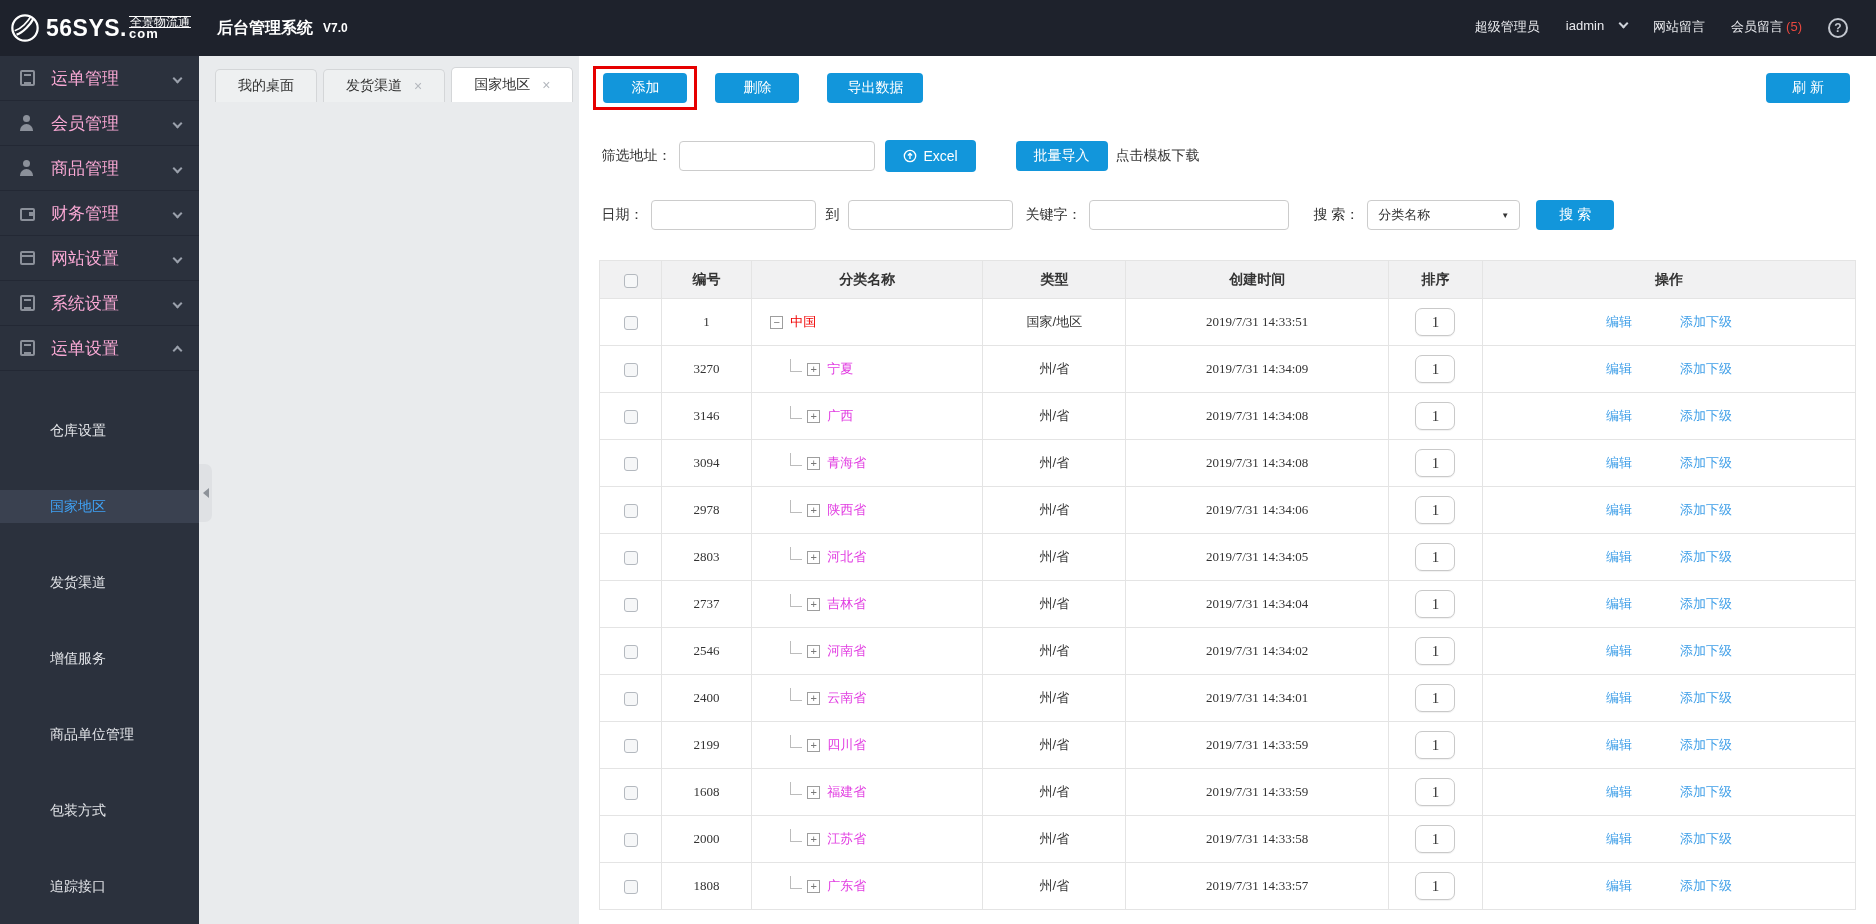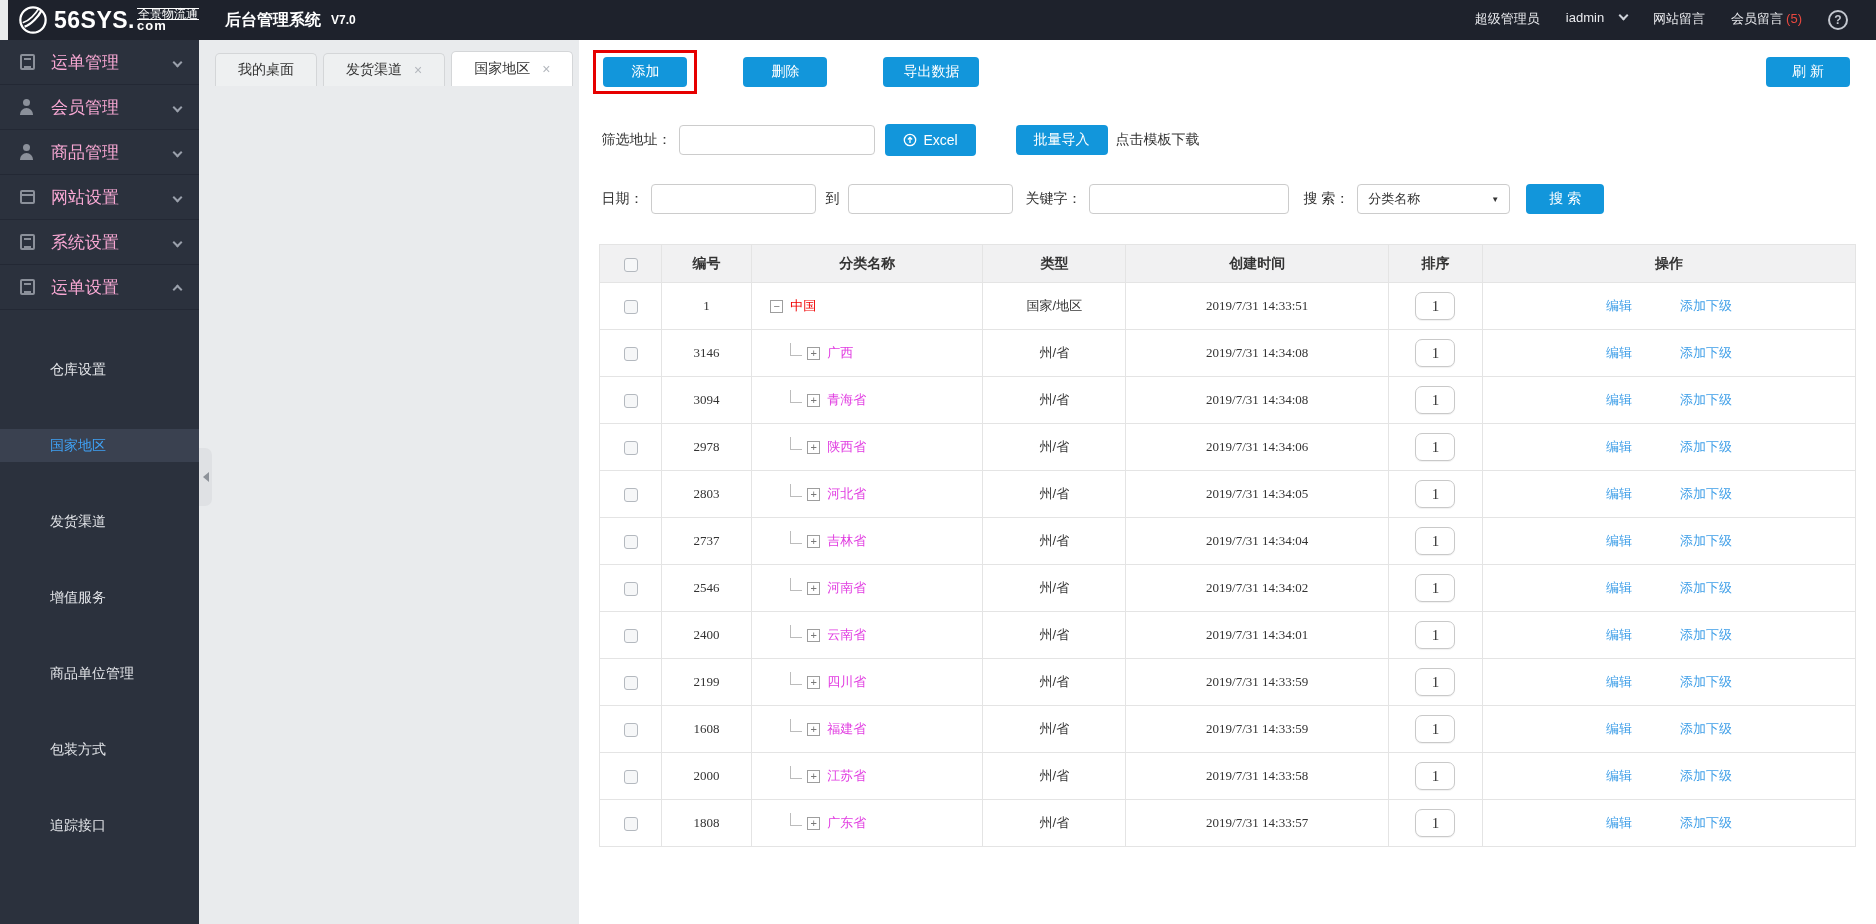--- a/index.html
+++ b/index.html
@@ -1,20 +1,20 @@
 <!DOCTYPE html>
 <html><head>
 <meta charset="utf-8">
 <style>
   * { margin:0; padding:0; box-sizing:border-box; }
   html,body { width:1876px; height:924px; overflow:hidden; }
   body { font-family:"Liberation Sans","DejaVu Sans",sans-serif; background:#e9ebed; font-size:14px; }
 
   
-  .topbar { height:40px; background:#1e222c; display:flex; align-items:center; color:#e9eaee; padding:0 28px 0 10px;margin-left:8px; }
+  .topbar { height:56px; background:#1e222c; display:flex; align-items:center; color:#e9eaee; padding:0 28px 0 10px; }
   .logo-wrap { display:flex; align-items:center; }
   .logo-swirl { width:30px; height:30px; margin-right:6px; }
   .logo-main { font-size:23px; font-weight:700; color:#fff; letter-spacing:.5px; }
   .logo-stack { display:inline-flex; flex-direction:column; align-items:flex-start; margin-left:2px; }
   .logo-tagline { font-size:12px; color:#fff; border-top:1px solid #fff; border-bottom:1px solid #fff; padding:0 1px; line-height:10px; }
   .logo-com { font-size:13px; font-weight:700; color:#fff; line-height:12px; letter-spacing:1px; }
   .app-title { font-size:16px; font-weight:700; color:#fff; margin-left:26px; }
   .version { font-size:12px; font-weight:700; margin-left:10px; color:#fff; }
   .topbar-right { margin-left:auto; display:flex; align-items:flex-start; gap:26px; font-size:13px; }
   .user-menu { display:flex; align-items:center; gap:16px; cursor:pointer; }
@@ -52,41 +52,41 @@
   
   .main { flex:1; display:flex; flex-direction:row; background:#e9ebed; min-width:0; }
   .tabbar { height:46px; padding:12px 0 0 16px; display:flex; align-items:flex-end; }
   .tab { height:33px; display:inline-flex; align-items:center; background:#eef0f1; border:1px solid #d4d6d8; border-bottom:none; border-radius:5px 5px 0 0; padding:0 22px; margin-right:6px; font-size:14px; color:#333; cursor:pointer; }
   .tab.active { background:#fff; height:35px; position:relative; z-index:2; }
   .tab .close-x { margin-left:12px; color:#b3b7bd; font-size:14px; line-height:1; }
 
   .panel { flex:1; background:#fff; overflow:hidden; }
 
   
-  .toolbar { display:flex; align-items:center; padding:10px 26px 0 14px;gap:28px; }
+  .toolbar { display:flex; align-items:center; padding:10px 26px 0 14px; }
   .btn { background:#1296db; color:#fff; border:none; height:30px; min-width:84px; padding:0 18px; border-radius:4px; font-size:14px; font-family:inherit; cursor:pointer; }
   .red-highlight { border:3px solid #e60000; padding:4px 7px; margin-right:10px; display:inline-flex; }
   .btn-del { margin-left:8px; }
   .btn-export { margin-left:28px; min-width:96px; }
   .btn-refresh { margin-left:auto; }
 
   
   .filter-row { display:flex; align-items:center; margin:30px 0 0 22px; font-size:14px; color:#333; }
   .filter-row.second { margin-top:28px; }
   .f-label { margin-right:8px; }
   .txt-input { height:30px; border:1px solid #ccc; border-radius:4px; background:#fff; outline:none; padding:0 8px; font-size:13px; font-family:inherit; }
   .addr-input { width:196px; }
   .btn-excel { margin-left:10px; height:32px; min-width:84px; display:inline-flex; align-items:center; justify-content:center; gap:6px; }
   .btn-bulk { margin-left:40px; }
   .tpl-hint { margin-left:8px; color:#333; }
   .date-input { width:165px; }
   .to-label { margin:0 9px; }
   .kw-label { margin-left:12px; margin-right:8px; }
   .kw-input { width:200px; }
-  .search-label { margin-left:14px; margin-right:8px; }
+  .search-label { margin-left:24px; margin-right:8px; }
   .select-box { width:153px; height:30px; border:1px solid #ccc; border-radius:4px; background:#fff; display:inline-flex; align-items:center; padding:0 10px; cursor:pointer; font-size:13px; color:#333; }
   .select-box .caret { margin-left:auto; font-size:8px; color:#333; }
   .btn-search { margin-left:16px; min-width:78px; }
 
   
   table.region-table { width:calc(100% - 40px); margin:30px 20px 0; border-collapse:collapse; table-layout:fixed; }
   .region-table th, .region-table td { border:1px solid #e4e4e4; text-align:center; }
   .region-table thead th { background:#f1f1f2; height:38px; font-size:14px; color:#333; font-weight:700; }
   .region-table tbody td { height:47px; font-size:13px; color:#333; background:#fff; }
   .num { font-family:"Liberation Serif","DejaVu Serif",serif; font-size:15px; }
@@ -144,20 +144,25 @@
     <span class="chev"></span>
   </div>
         <div class="menu-item">
     <span class="mi-icon user"></span>
     <span class="mi-label">会员管理</span>
     <span class="chev"></span>
   </div>
         <div class="menu-item">
     <span class="mi-icon user"></span>
     <span class="mi-label">商品管理</span>
+    <span class="chev"></span>
+  </div>
+        <div class="menu-item">
+    <span class="mi-icon wallet"></span>
+    <span class="mi-label">财务管理</span>
     <span class="chev"></span>
   </div>
         <div class="menu-item">
     <span class="mi-icon window"></span>
     <span class="mi-label">网站设置</span>
     <span class="chev"></span>
   </div>
         <div class="menu-item">
     <span class="mi-icon doc"></span>
     <span class="mi-label">系统设置</span>
@@ -288,20 +293,40 @@
     <td><span class="sort-box num">1</span></td>
     <td>
       <span class="action-cell-inner">
         <a class="op-link">编辑</a>
         <a class="op-link">添加下级</a>
       </span>
     </td>
   </tr>
             <tr>
     <td><input type="checkbox" style=""></td>
+    <td class="num row-id">3270</td>
+    <td class="name-cell">
+                <span class="tree-wrap child">
+                  <span class="tree-conn"></span>
+                  <span class="node-box">+</span>
+                  <span class="node-name child-name">宁夏</span>
+                </span>
+              </td>
+    <td class="row-type">州/省</td>
+    <td class="num row-created">2019/7/31 14:34:09</td>
+    <td><span class="sort-box num">1</span></td>
+    <td>
+      <span class="action-cell-inner">
+        <a class="op-link">编辑</a>
+        <a class="op-link">添加下级</a>
+      </span>
+    </td>
+  </tr>
+            <tr>
+    <td><input type="checkbox" style=""></td>
     <td class="num row-id">3146</td>
     <td class="name-cell">
                 <span class="tree-wrap child">
                   <span class="tree-conn"></span>
                   <span class="node-box">+</span>
                   <span class="node-name child-name">广西</span>
                 </span>
               </td>
     <td class="row-type">州/省</td>
     <td class="num row-created">2019/7/31 14:34:08</td>

